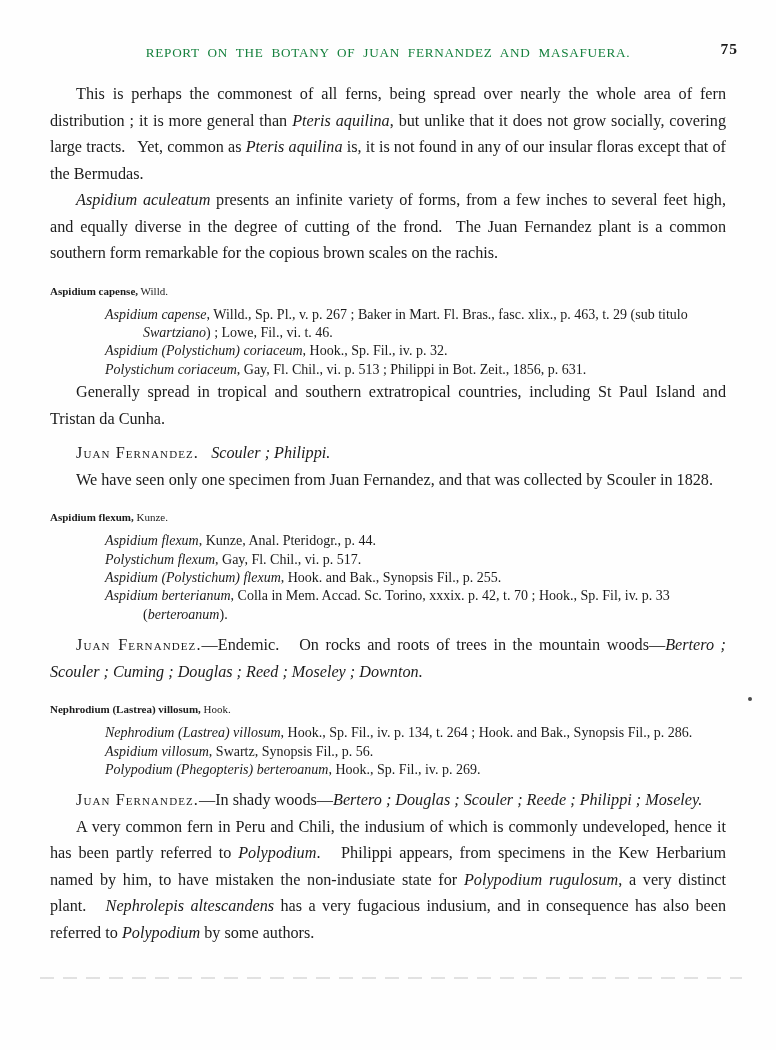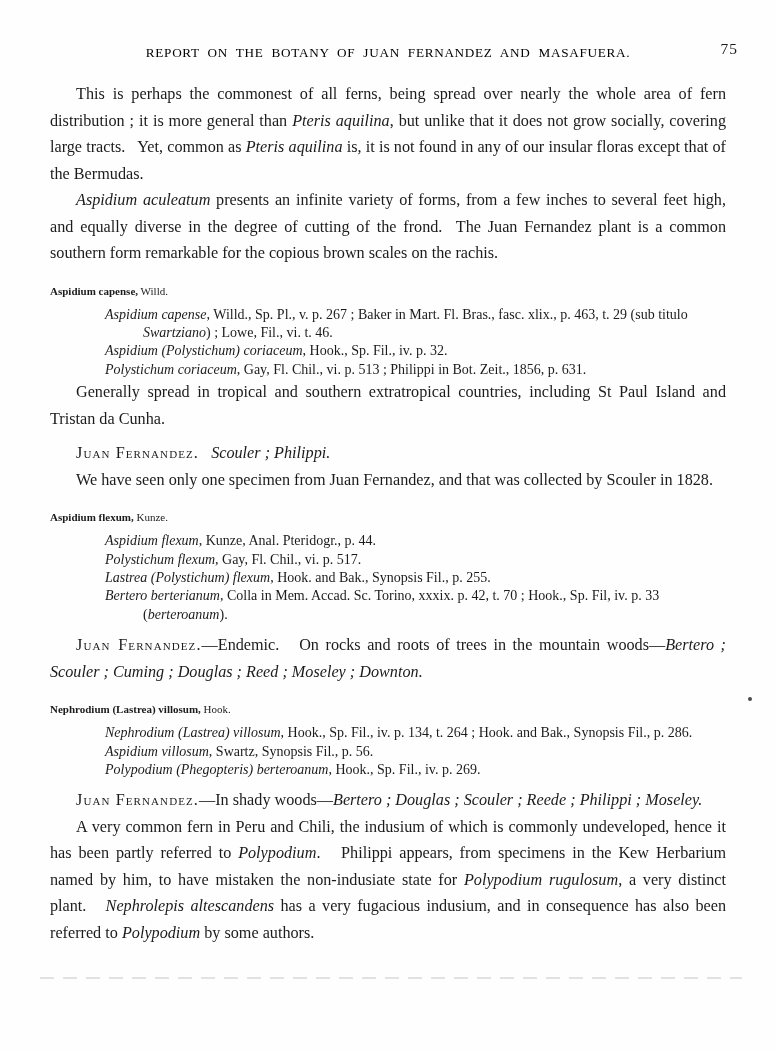--- a/index.html
+++ b/index.html
@@ -7,22 +7,22 @@
     position:relative;
     width:776px; height:1050px;
     box-sizing:border-box;
     padding:43px 50px 0 50px;
     background:#fefefe;
     color:#1b1b1b;
     font-family:"Liberation Serif","DejaVu Serif",serif;
     overflow:hidden;
   }
   .running-head { position:relative; text-align:center; height:18px; margin-bottom:20px; }
-  .head-title { font-size:13.2px; letter-spacing:0.7px; word-spacing:4px; color:#000000; }
-  .page-num { position:absolute; right:-12px; top:-3px; font-weight:normal; font-size:15.5px; letter-spacing:1px; }
+  .head-title { font-size:13.2px; letter-spacing:0.7px; word-spacing:4px; color:#15803d; }
+  .page-num { position:absolute; right:-12px; top:-3px; font-weight:bold; font-size:15.5px; letter-spacing:1px; }
   .body-para {
     margin:0;
     font-size:16.2px;
     line-height:26.5px;
     text-align:justify;
     white-space:pre-wrap;
   }
   .indent { text-indent:26px; }
   .species-heading {
     margin:13px 0 4px 0;
@@ -77,22 +77,22 @@
       <p class="body-para indent"><span>Generally spread in tropical and southern extratropical countries, including St Paul Island and Tristan da Cunha.</span></p>
       <p class="body-para indent locality"><span class="sc">Juan Fernandez.</span><span>   </span><span class="it">Scouler ; Philippi.</span></p>
       <p class="body-para indent"><span>We have seen only one specimen from Juan Fernandez, and that was collected by Scouler in 1828.</span></p>
     </section>
 
     <section>
       <h2 class="species-heading"><span class="bd">Aspidium flexum,</span><span> Kunze.</span></h2>
       <ul class="synonym-list">
         <li><span class="it">Aspidium flexum</span><span>, Kunze, Anal. Pteridogr., p. 44.</span></li>
         <li><span class="it">Polystichum flexum</span><span>, Gay, Fl. Chil., vi. p. 517.</span></li>
-        <li><span class="it">Lastrea (Polystichum) flexum</span><span>, Hook. and Bak., Synopsis Fil., p. 255.</span></li>
-        <li><span class="it">Bertero berterianum</span><span>, Colla in Mem. Accad. Sc. Torino, xxxix. p. 42, t. 70 ; Hook., Sp. Fil, iv. p. 33 (</span><span class="it">berteroanum</span><span>).</span></li>
+        <li><span class="it">Aspidium (Polystichum) flexum</span><span>, Hook. and Bak., Synopsis Fil., p. 255.</span></li>
+        <li><span class="it">Aspidium berterianum</span><span>, Colla in Mem. Accad. Sc. Torino, xxxix. p. 42, t. 70 ; Hook., Sp. Fil, iv. p. 33 (</span><span class="it">berteroanum</span><span>).</span></li>
       </ul>
       <p class="body-para indent locality"><span class="sc">Juan Fernandez.</span><span>—Endemic.   On rocks and roots of trees in the mountain woods—</span><span class="it">Bertero ; Scouler ; Cuming ; Douglas ; Reed ; Moseley ; Downton.</span></p>
     </section>
 
     <section>
       <h2 class="species-heading"><span class="bd">Nephrodium (Lastrea) villosum,</span><span> Hook.</span></h2>
       <ul class="synonym-list">
         <li><span class="it">Nephrodium (Lastrea) villosum</span><span>, Hook., Sp. Fil., iv. p. 134, t. 264 ; Hook. and Bak., Synopsis Fil., p. 286.</span></li>
         <li><span class="it">Aspidium villosum</span><span>, Swartz, Synopsis Fil., p. 56.</span></li>
         <li><span class="it">Polypodium (Phegopteris) berteroanum</span><span>, Hook., Sp. Fil., iv. p. 269.</span></li>

